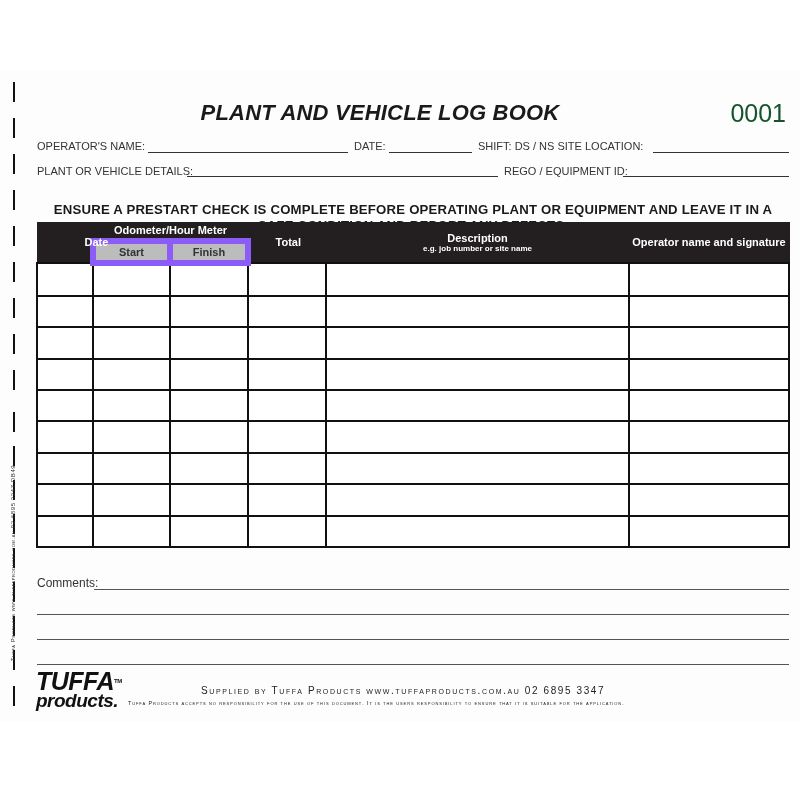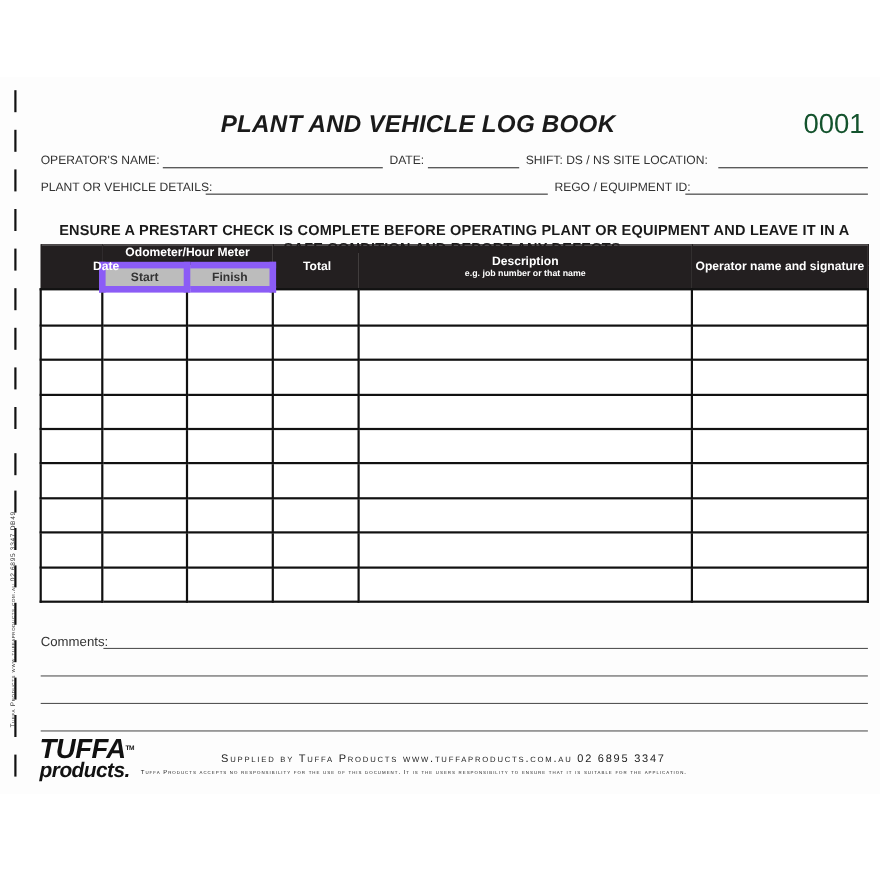--- a/index.html
+++ b/index.html
@@ -78,21 +78,21 @@
     <col style="width:303px">
     <col style="width:160px">
   </colgroup>
   <thead>
     <tr style="height:18px">
       <th class="first" rowspan="2">Date</th>
       <th colspan="2">Odometer/Hour Meter</th>
       <th rowspan="2">Total</th>
       <th rowspan="2">
         <span>Description</span>
-        <span class="small">e.g.  job number or that name</span>
+        <span class="small">e.g.  job number or site name</span>
       </th>
       <th rowspan="2">Operator name and signature</th>
     </tr>
     <tr>
       <th class="sub">Start</th>
       <th class="sub">Finish</th>
     </tr>
   </thead>
   <tbody>
     <tr>

